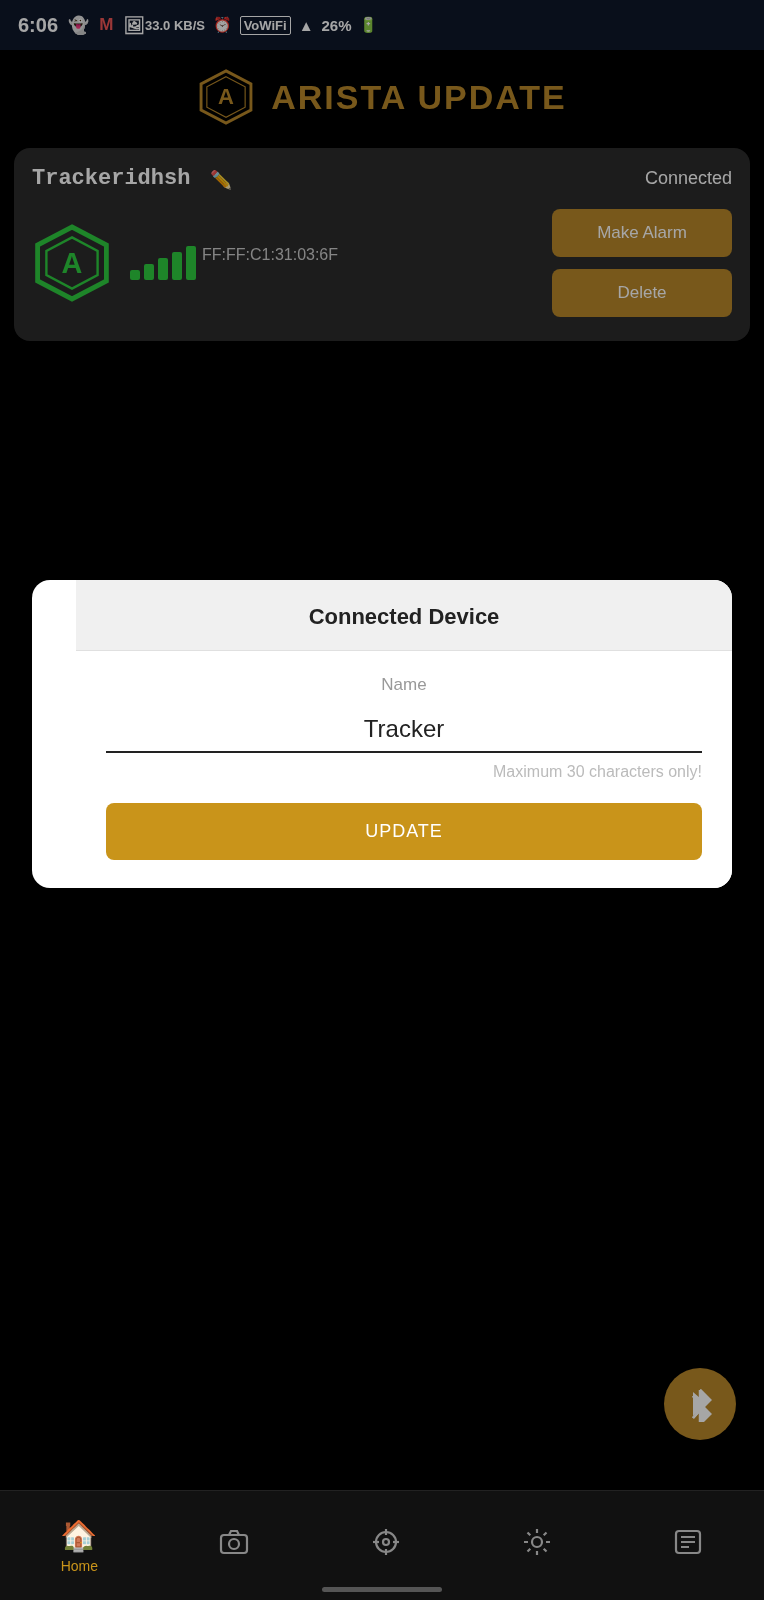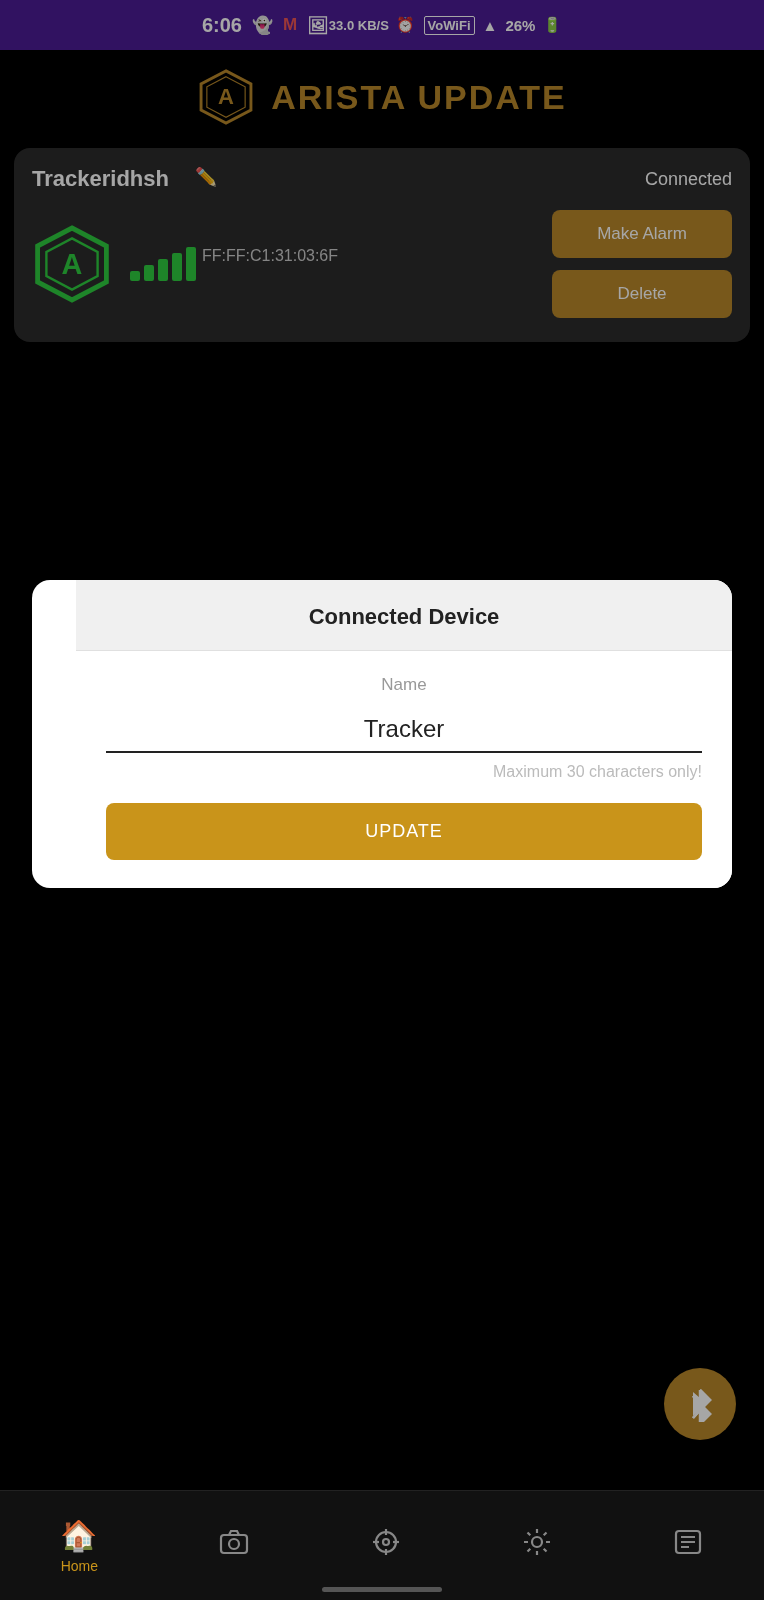--- a/index.html
+++ b/index.html
@@ -11,25 +11,25 @@
       background: #000;
       font-family: 'Arial', sans-serif;
       position: relative;
       overflow-x: hidden;
     }
 
     
     .status-bar {
       width: 100%;
       height: 50px;
-      background: #4c1d95;
-      display: flex;
-      align-items: center;
-      justify-content: center;
-      padding: 0 11px;
+      background: #0f172a;
+      display: flex;
+      align-items: center;
+      justify-content: flex-start;
+      padding: 0 18px;
       color: #fff;
       font-size: 18px;
       font-weight: bold;
     }
     .status-left { display: flex; align-items: center; gap: 10px; }
     .status-right { display: flex; align-items: center; gap: 8px; font-size: 15px; }
     .status-time { font-size: 20px; font-weight: bold; }
 
     
     .app-header {
@@ -60,22 +60,23 @@
       position: relative;
     }
     .tracker-card-header {
       display: flex;
       align-items: center;
       justify-content: space-between;
       margin-bottom: 18px;
     }
     .tracker-name-row {
       display: flex;
-      align-items: flex-start;
-      gap: 26px;
+      align-items: flex-end;
+      gap: 20px;
+      font-family: Liberation Mono, monospace;
     }
     .tracker-name {
       color: #fff;
       font-size: 22px;
       font-weight: bold;
     }
     .edit-icon {
       color: #ccc;
       font-size: 18px;
     }

